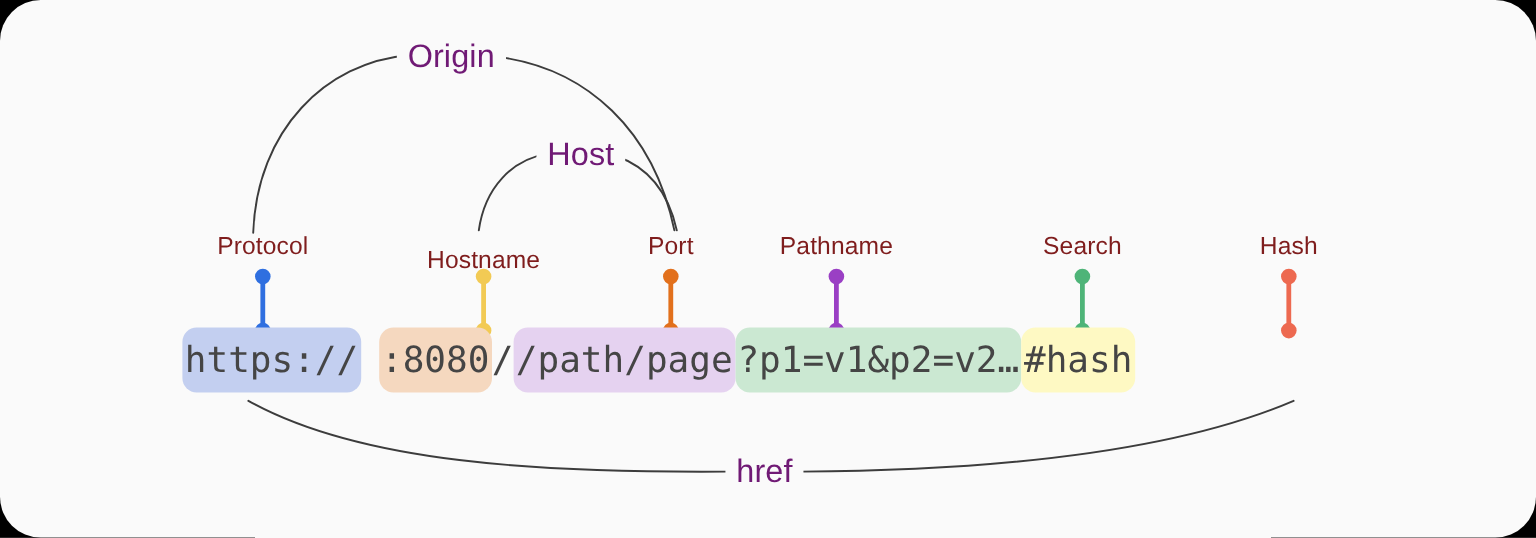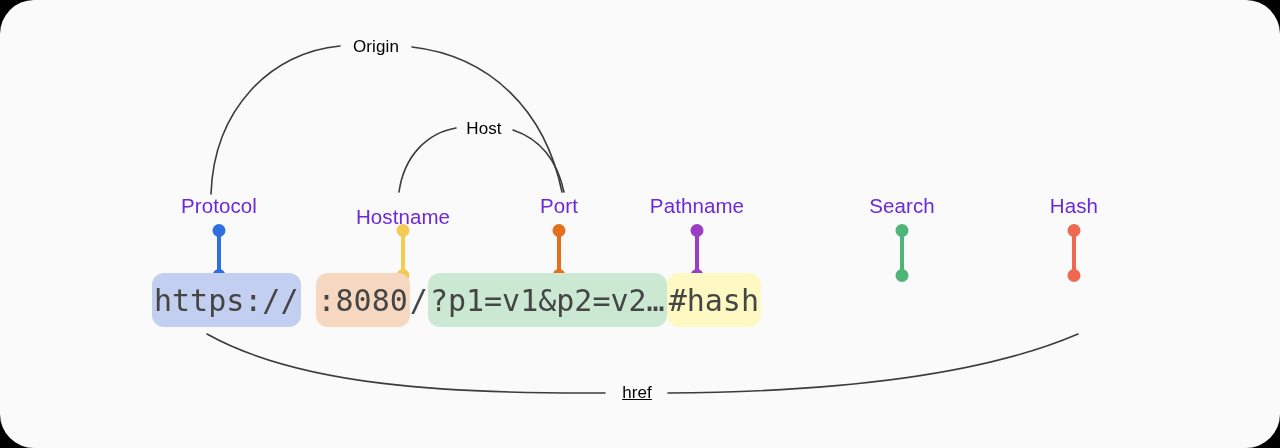--- a/index.html
+++ b/index.html
@@ -45,34 +45,34 @@
   .arc-path {
     fill: none;
     stroke: #3c3c3c;
     stroke-width: 1.6;
     stroke-linecap: round;
   }
 
   
   .arc-label {
     position: absolute;
-    font-size: 17px;
-    color: #000000;
+    font-size: 27px;
+    color: #701a75;
     background: #fafafa;
     padding: 0 9px;
     white-space: nowrap;
     transform: translate(-50%, -50%);
     letter-spacing: 0.1px;
   }
 
   
   .part-label {
     position: absolute;
     font-size: 20.5px;
-    color: #6d28d9;
+    color: #7f1d1d;
     white-space: nowrap;
     transform: translateX(-50%);
     letter-spacing: 0.1px;
   }
 
   
   .stem {
     position: absolute;
     transform: translateX(-50%);
     width: 14px;
@@ -136,21 +136,21 @@
 
       <path class="arc-path" d="M 399 192 C 404 156 427 133 456 128"></path>
       <path class="arc-path" d="M 513 130 C 540 139 557 160 564 192"></path>
 
       <path class="arc-path" d="M 207 334 C 300 386 450 394 605 393"></path>
       <path class="arc-path" d="M 668 393 C 830 392 980 376 1078 334"></path>
     </svg>
 
     <div class="arc-label" style="left:376px; top:47px;">Origin</div>
     <div class="arc-label" style="left:484px; top:129px;">Host</div>
-    <div class="arc-label" style="left:637px; top:393px;text-decoration:underline;">href</div>
+    <div class="arc-label" style="left:637px; top:393px;">href</div>
 
     <div class="part-label" style="left:219px; top:194px;">Protocol</div>
     <div class="part-label" style="left:403px; top:194px;margin-top:11px;">Hostname</div>
     <div class="part-label" style="left:559px; top:194px;">Port</div>
     <div class="part-label" style="left:697px; top:194px;">Pathname</div>
     <div class="part-label" style="left:902px; top:194px;">Search</div>
     <div class="part-label" style="left:1074px; top:194px;">Hash</div>
 
     <div class="stem" style="left:219px; top:224px; height:58px;">
       <div class="bar" style="background:#2f6fe0;"></div>
@@ -185,18 +185,19 @@
     <div class="stem" style="left:1074px; top:224px; height:58px;">
       <div class="bar" style="background:#ed6950;"></div>
       <div class="dot top" style="background:#ed6950;"></div>
       <div class="dot bot" style="background:#ed6950;"></div>
     </div>
 
     <div id="url-row">
       <span class="seg" style="background:#c3cff0;">https://</span>
       <span class="seg" style="background:#f5d8bf;margin-left:15px;">:8080</span>
       <span class="seg plain">/</span>
+      <span class="seg" style="background:#e5d2f0;">/path/page</span>
       <span class="seg" style="background:#cbe8d2;">?p1=v1&amp;p2=v2…</span>
       <span class="seg" style="background:#fef9c3;">#hash</span>
     </div>
 
   </div>
 </div>
 
 </body></html>

